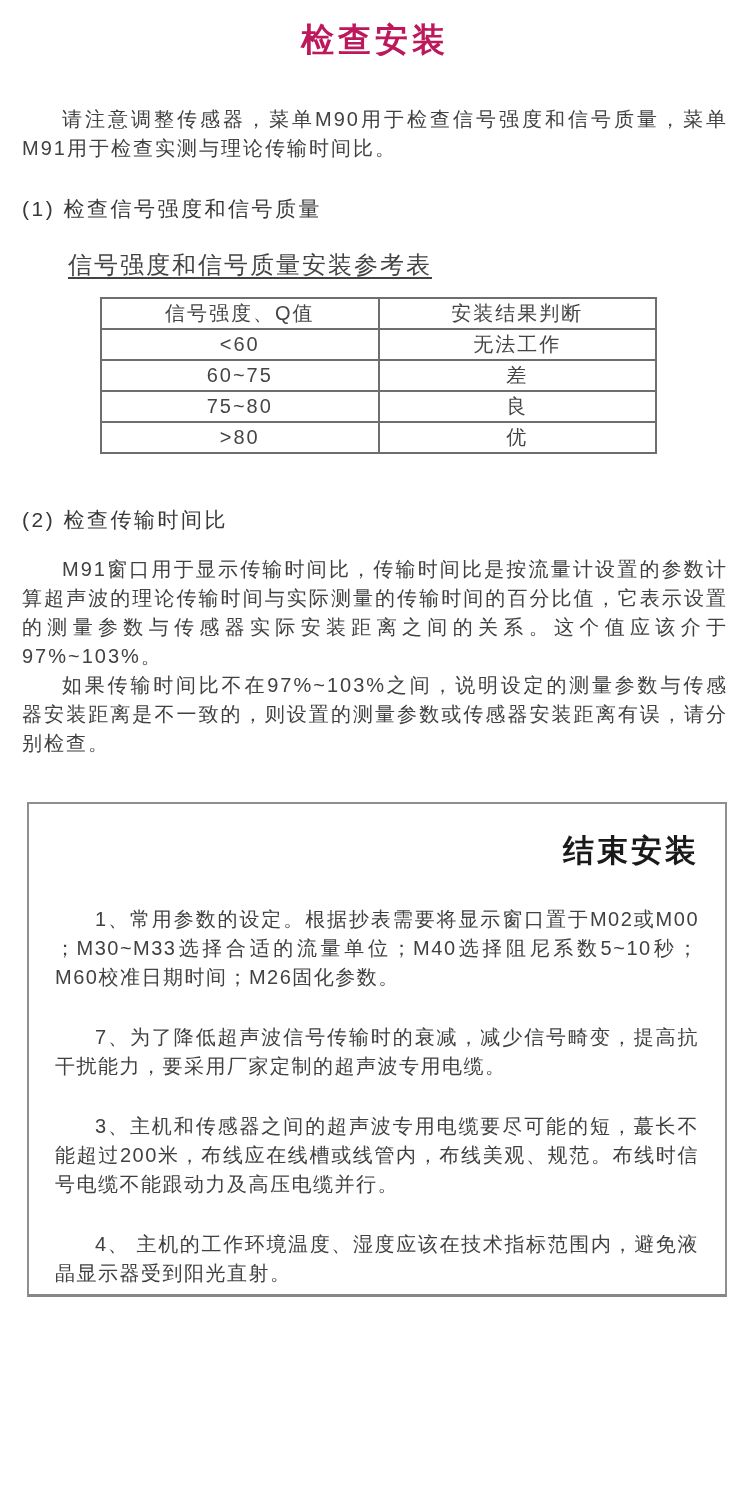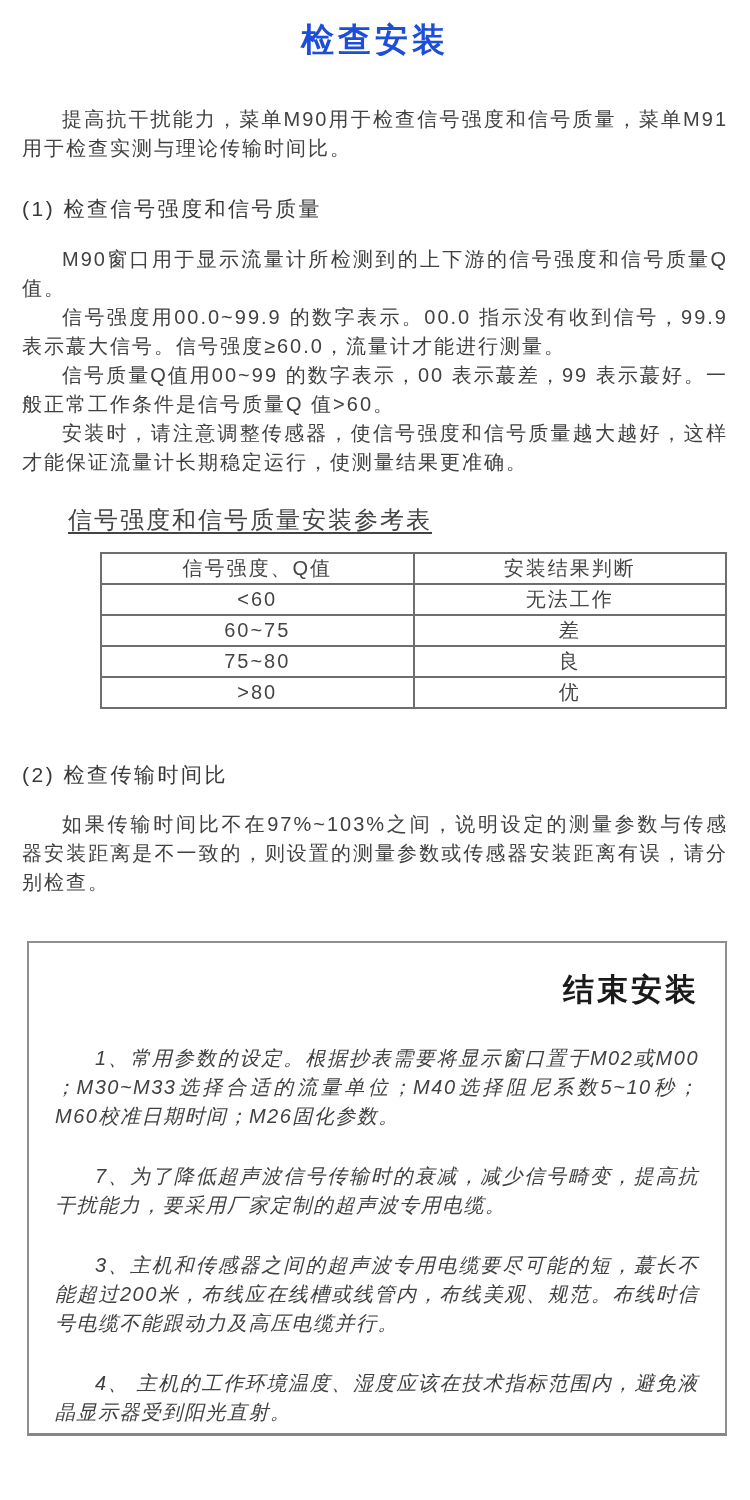--- a/index.html
+++ b/index.html
@@ -13,21 +13,21 @@
   }
   .doc {
     padding: 18px 22px 0 22px;
   }
   .page-title {
     font-size: 33px;
     line-height: 44px;
     font-weight: 700;
     letter-spacing: 4px;
     text-align: center;
-    color: #1d4ed8;
+    color: #be185d;
   }
   .body-p {
     font-size: 20px;
     line-height: 29px;
     letter-spacing: 2px;
     text-align: justify;
     text-indent: 2em;
     color: #414141;
   }
   .intro { margin-top: 43px; }
@@ -43,21 +43,21 @@
   .table-caption {
     margin: 27px 0 0 46px;
     font-size: 24px;
     letter-spacing: 2px;
     color: #444444;
     text-decoration: underline;
     text-underline-offset: 4px;
   }
   .ref-table {
     margin: 16px 0 8px 78px;
-    width: 627px;
+    width: 557px;
     border-collapse: collapse;
     table-layout: fixed;
   }
   .ref-table th, .ref-table td {
     border: 2px solid #6e6e6e;
     height: 31px;
     text-align: center;
     vertical-align: middle;
     font-weight: 400;
     font-size: 20px;
@@ -86,40 +86,33 @@
     color: #1a1a1a;
   }
   .box-item {
     margin-top: 31px;
     font-size: 20px;
     line-height: 29px;
     letter-spacing: 1.5px;
     text-align: justify;
     text-indent: 2em;
     color: #414141;
-    font-style: italic;
   }
 </style>
 </head>
 <body>
 
 <div class="doc">
 
   <h1 class="page-title">检查安装</h1>
 
-  <p class="body-p intro">提高抗干扰能力，菜单M90用于检查信号强度和信号质量，菜单M91用于检查实测与理论传输时间比。</p>
+  <p class="body-p intro">请注意调整传感器，菜单M90用于检查信号强度和信号质量，菜单M91用于检查实测与理论传输时间比。</p>
 
   <h2 class="sec-heading sec1-heading">(1) 检查信号强度和信号质量</h2>
 
-  <div class="sec1-paras">
-    <p class="body-p">M90窗口用于显示流量计所检测到的上下游的信号强度和信号质量Q值。</p>
-    <p class="body-p">信号强度用00.0~99.9 的数字表示。00.0 指示没有收到信号，99.9 表示蕞大信号。信号强度≥60.0，流量计才能进行测量。</p>
-    <p class="body-p">信号质量Q值用00~99 的数字表示，00 表示蕞差，99 表示蕞好。一般正常工作条件是信号质量Q 值&gt;60。</p>
-    <p class="body-p">安装时，请注意调整传感器，使信号强度和信号质量越大越好，这样才能保证流量计长期稳定运行，使测量结果更准确。</p>
-  </div>
 
   <div class="table-caption">信号强度和信号质量安装参考表</div>
 
   <table class="ref-table">
     <thead>
       <tr>
         <th>信号强度、Q值</th>
         <th>安装结果判断</th>
       </tr>
     </thead>
@@ -139,20 +132,21 @@
       <tr>
         <td>&gt;80</td>
         <td>优</td>
       </tr>
     </tbody>
   </table>
 
   <h2 class="sec-heading sec2-heading">(2) 检查传输时间比</h2>
 
   <div class="sec2-paras">
+    <p class="body-p">M91窗口用于显示传输时间比，传输时间比是按流量计设置的参数计算超声波的理论传输时间与实际测量的传输时间的百分比值，它表示设置的测量参数与传感器实际安装距离之间的关系。这个值应该介于97%~103%。</p>
     <p class="body-p">如果传输时间比不在97%~103%之间，说明设定的测量参数与传感器安装距离是不一致的，则设置的测量参数或传感器安装距离有误，请分别检查。</p>
   </div>
 
   <div class="end-box">
     <div class="box-title">结束安装</div>
     <p class="box-item">1、常用参数的设定。根据抄表需要将显示窗口置于M02或M00 ；M30~M33选择合适的流量单位；M40选择阻尼系数5~10秒；M60校准日期时间；M26固化参数。</p>
     <p class="box-item">7、为了降低超声波信号传输时的衰减，减少信号畸变，提高抗干扰能力，要采用厂家定制的超声波专用电缆。</p>
     <p class="box-item">3、主机和传感器之间的超声波专用电缆要尽可能的短，蕞长不能超过200米，布线应在线槽或线管内，布线美观、规范。布线时信号电缆不能跟动力及高压电缆并行。</p>
     <p class="box-item">4、 主机的工作环境温度、湿度应该在技术指标范围内，避免液晶显示器受到阳光直射。</p>
   </div>

